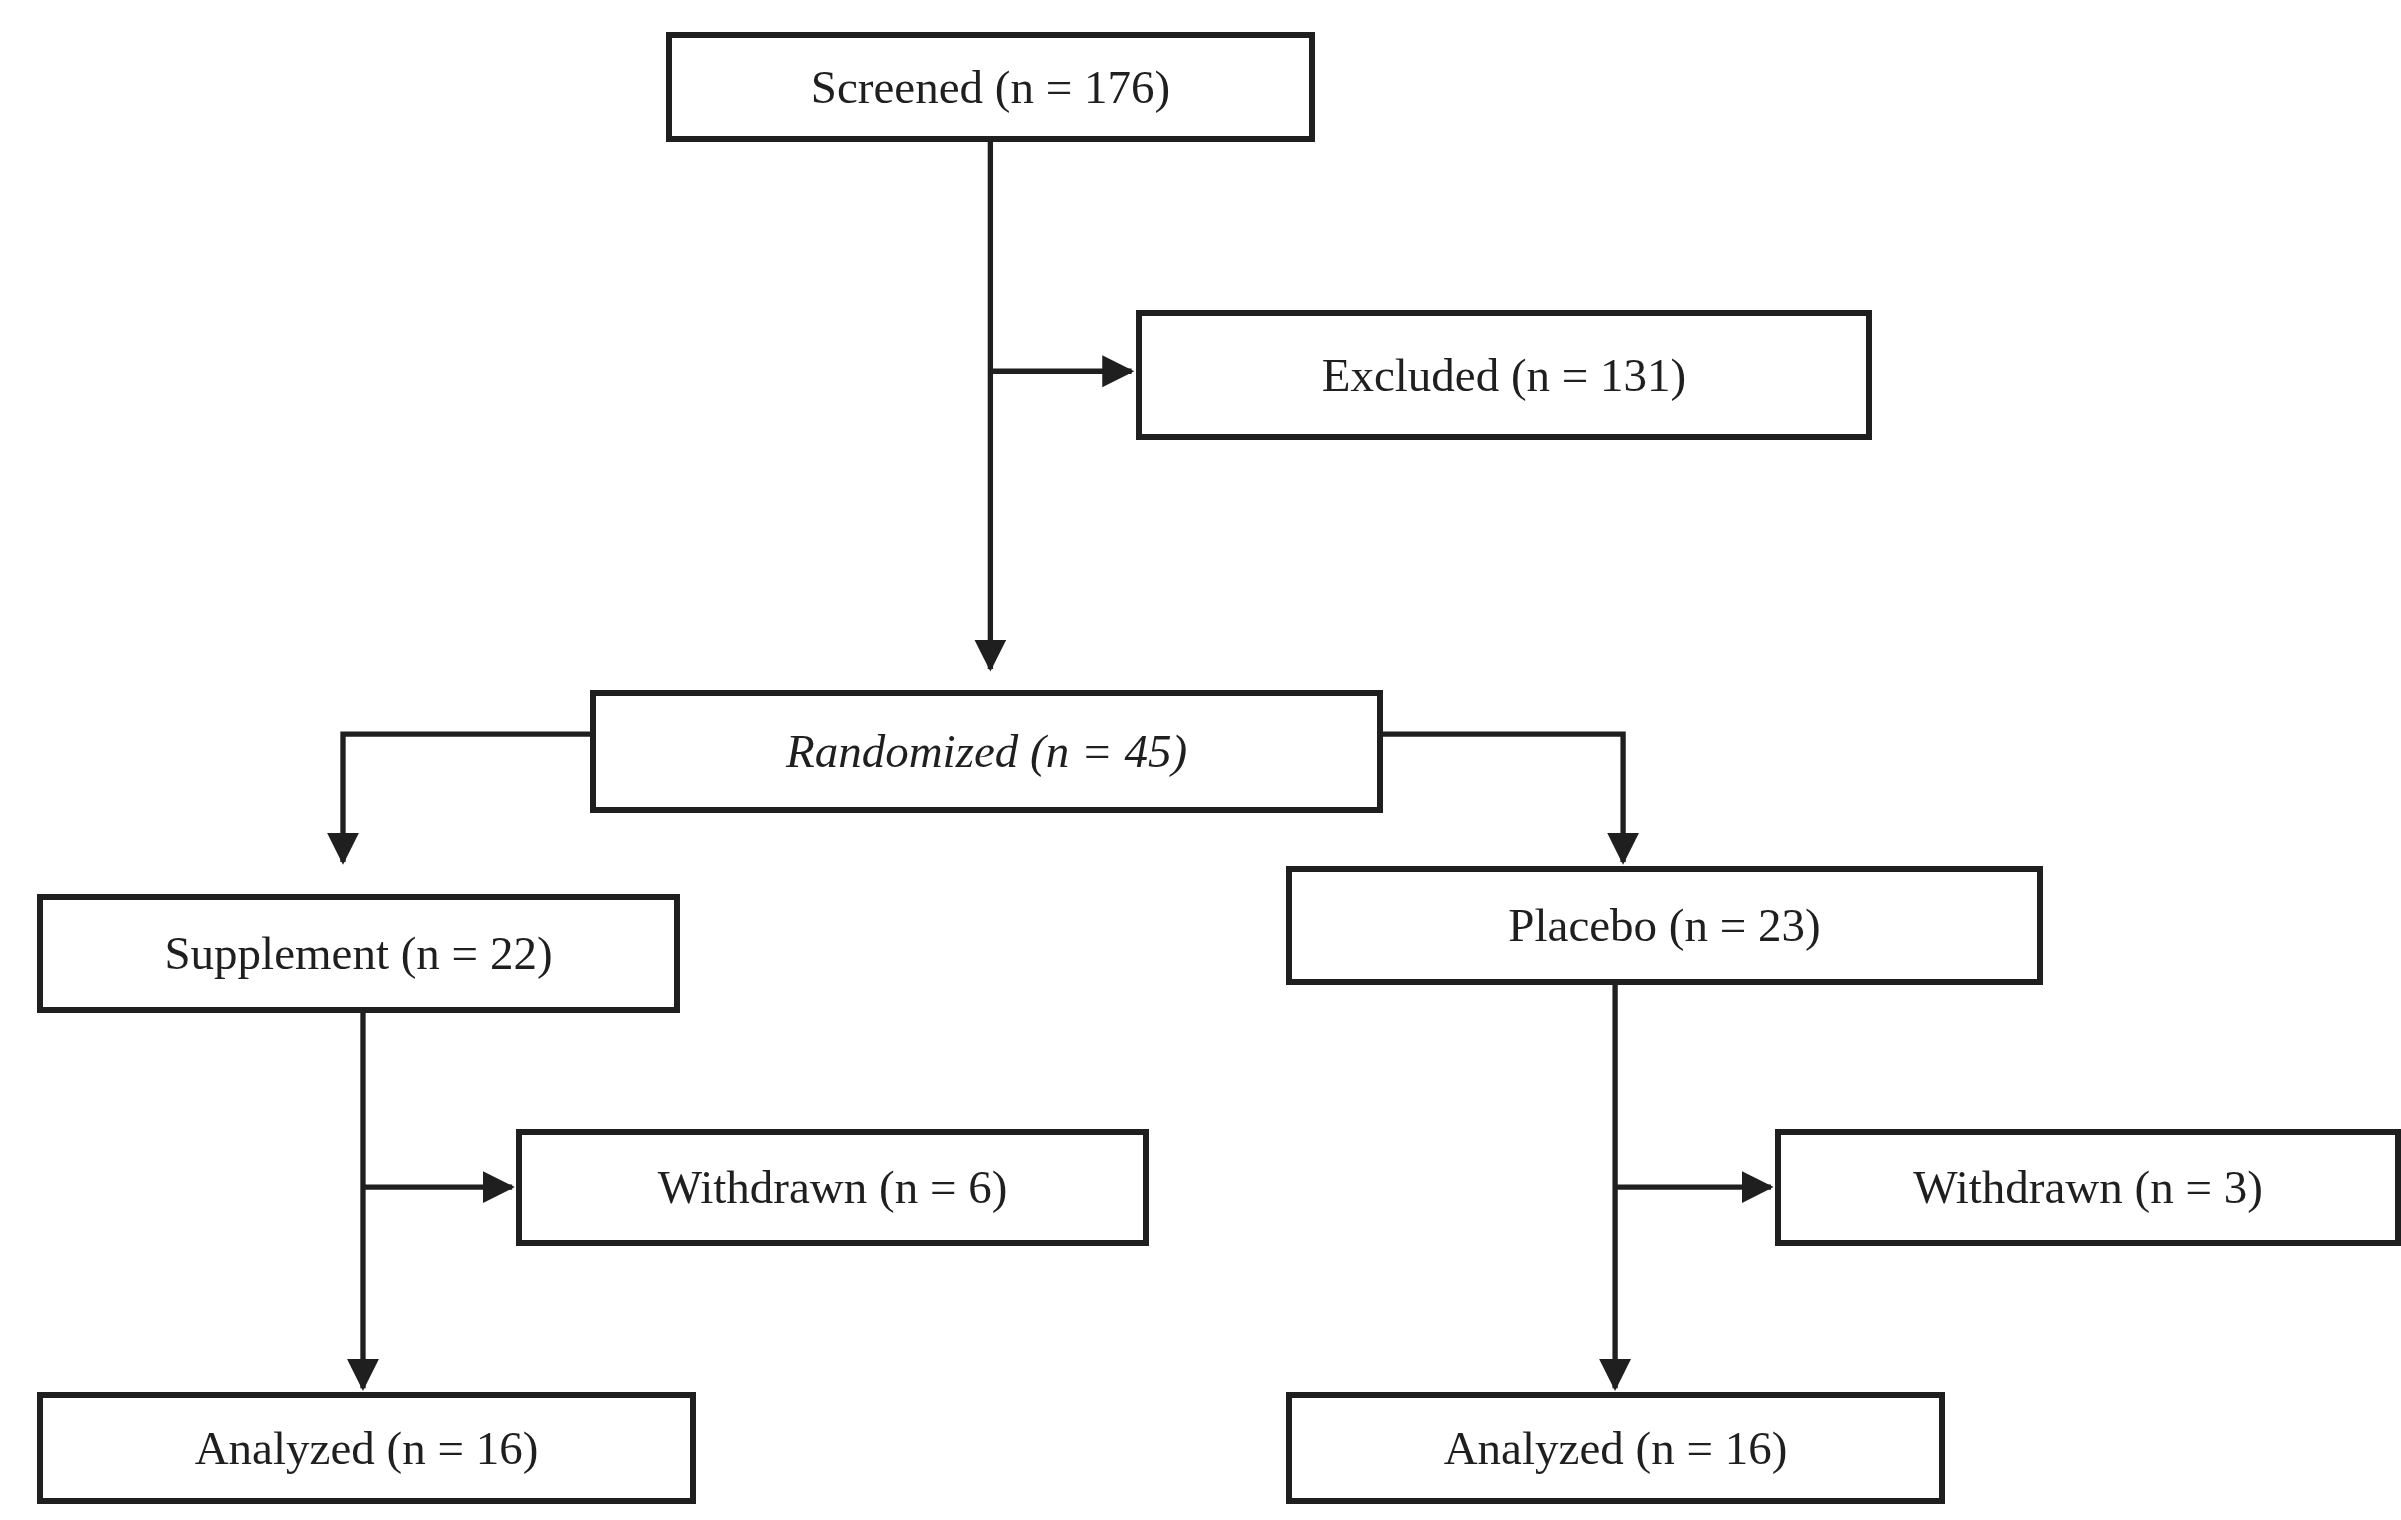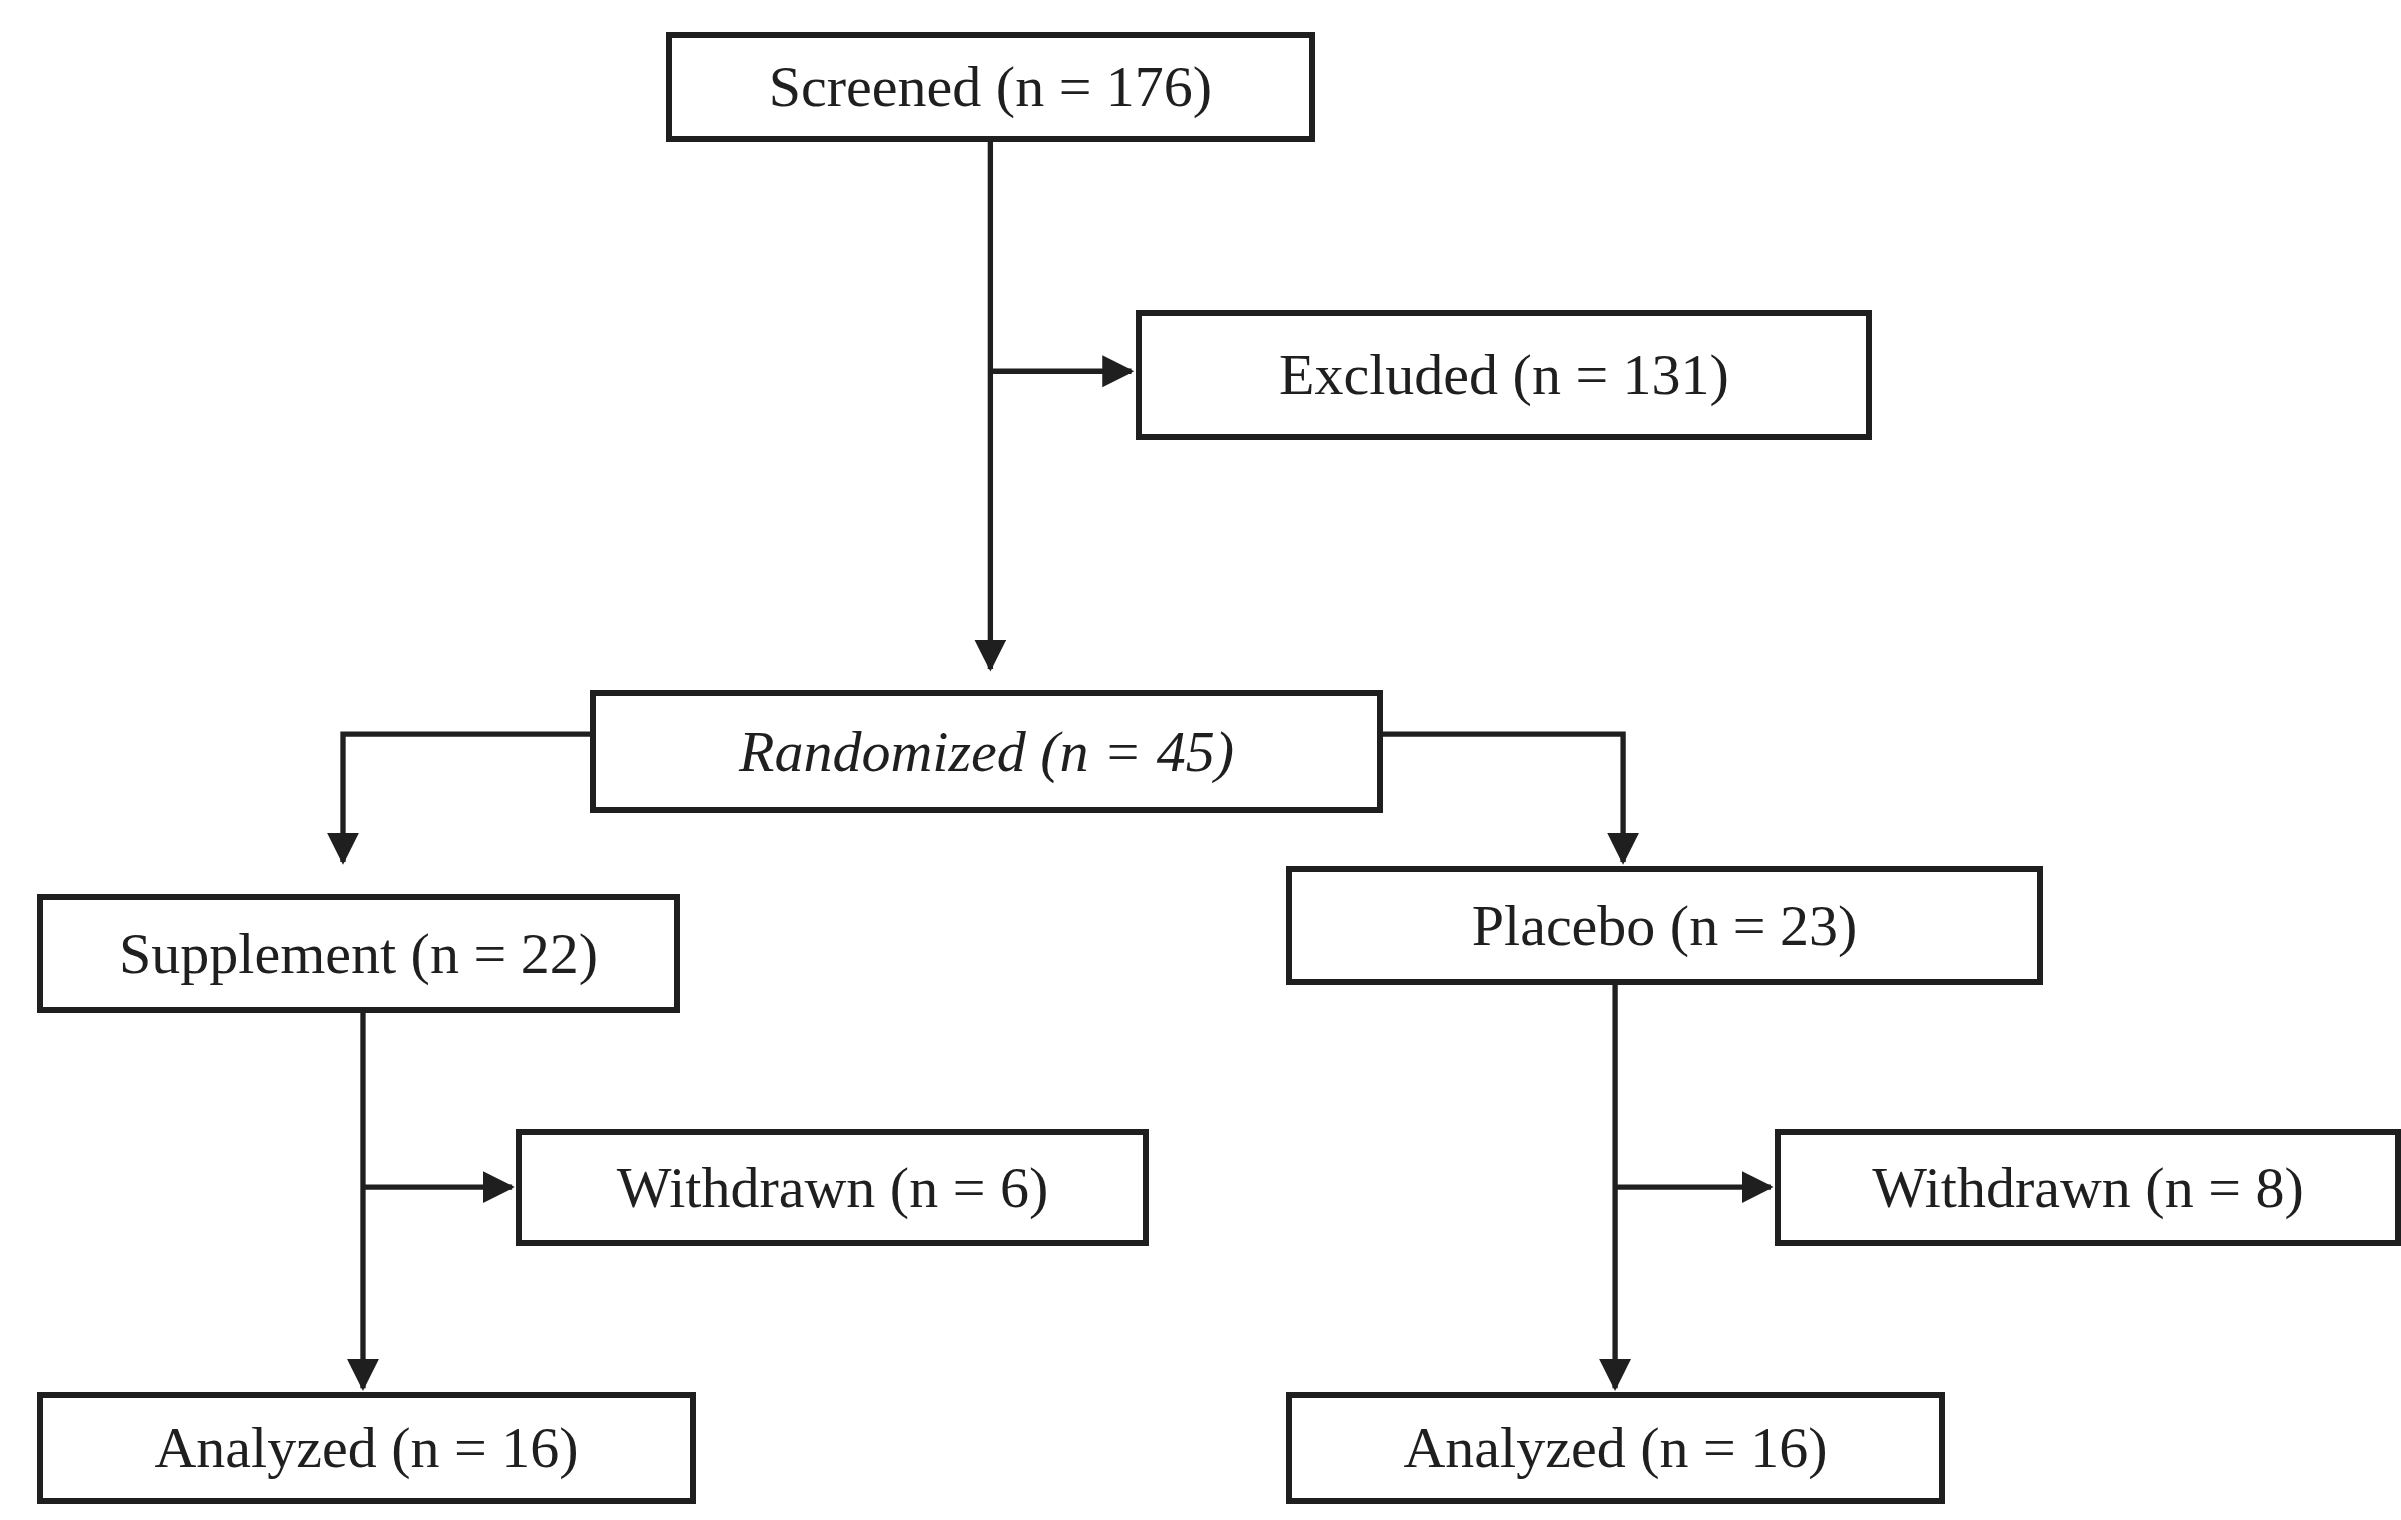--- a/index.html
+++ b/index.html
@@ -26,21 +26,21 @@
   }
   .node {
     position: absolute;
     z-index: 2;
     box-sizing: border-box;
     background: #ffffff;
     border: 6px solid #1f1f1f;
     display: flex;
     align-items: center;
     justify-content: center;
-    font-size: 58px;
+    font-size: 47px;
     letter-spacing: 0;
     white-space: nowrap;
     line-height: 1;
   }
   
   #box-screened            { left: 666px; top:   32px; width:  649px; height: 110px; }
   #box-excluded            { left: 1136px; top:  310px; width: 736px; height: 130px; }
   #box-randomized          { left:  590px; top: 690px; width: 793px; height: 123px; font-style: italic; }
   #box-supplement          { left:   37px; top: 894px; width:  643px; height: 119px; }
   #box-placebo             { left: 1286px; top: 866px; width:  757px; height: 119px; }
@@ -101,21 +101,21 @@
 
   <div class="node" id="box-placebo">
     <span>Placebo (n = 23)</span>
   </div>
 
   <div class="node" id="box-withdrawn-supplement">
     <span>Withdrawn (n = 6)</span>
   </div>
 
   <div class="node" id="box-withdrawn-placebo">
-    <span>Withdrawn (n = 8)</span>
+    <span>Withdrawn (n = 3)</span>
   </div>
 
   <div class="node" id="box-analyzed-supplement">
     <span>Analyzed (n = 16)</span>
   </div>
 
   <div class="node" id="box-analyzed-placebo">
     <span>Analyzed (n = 16)</span>
   </div>
 

